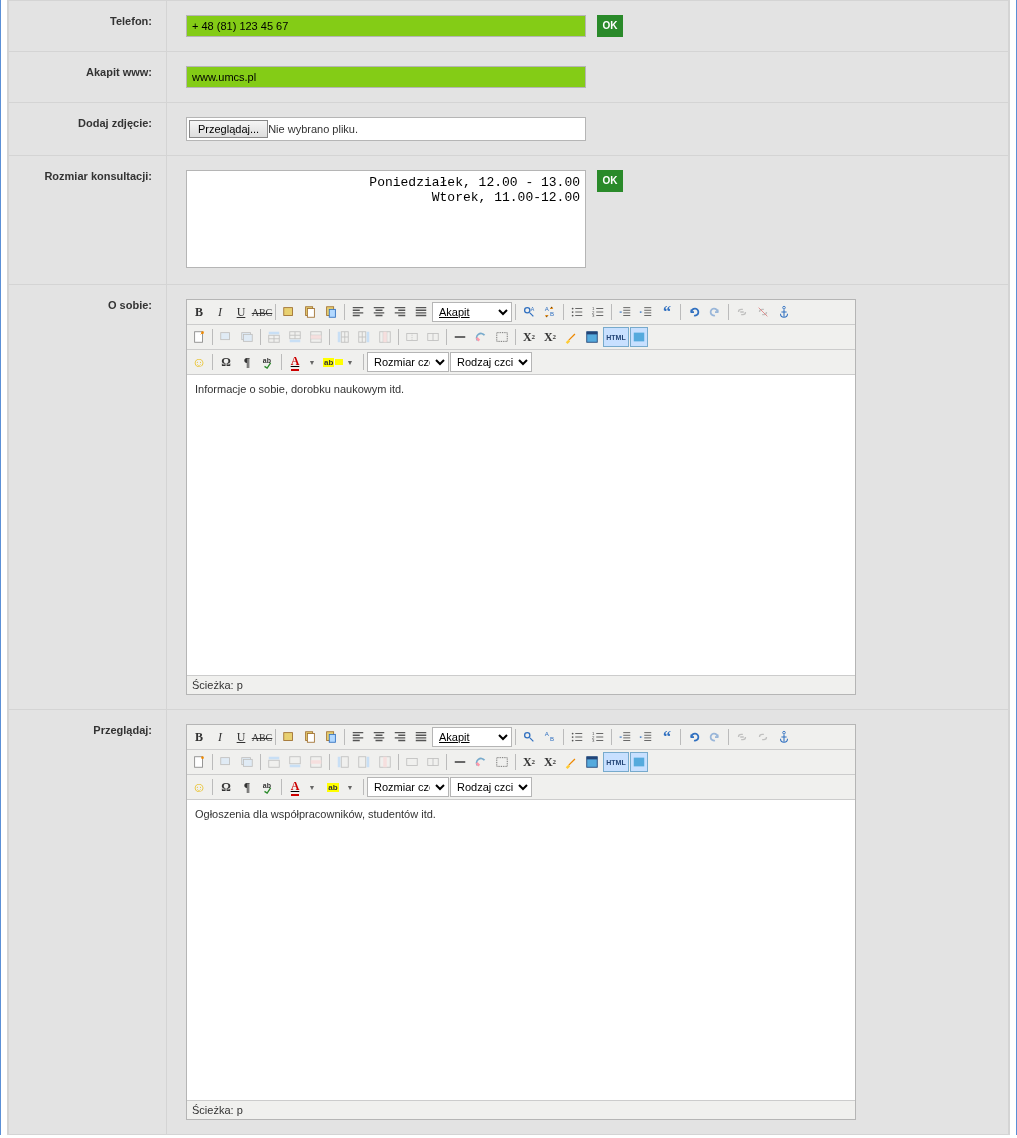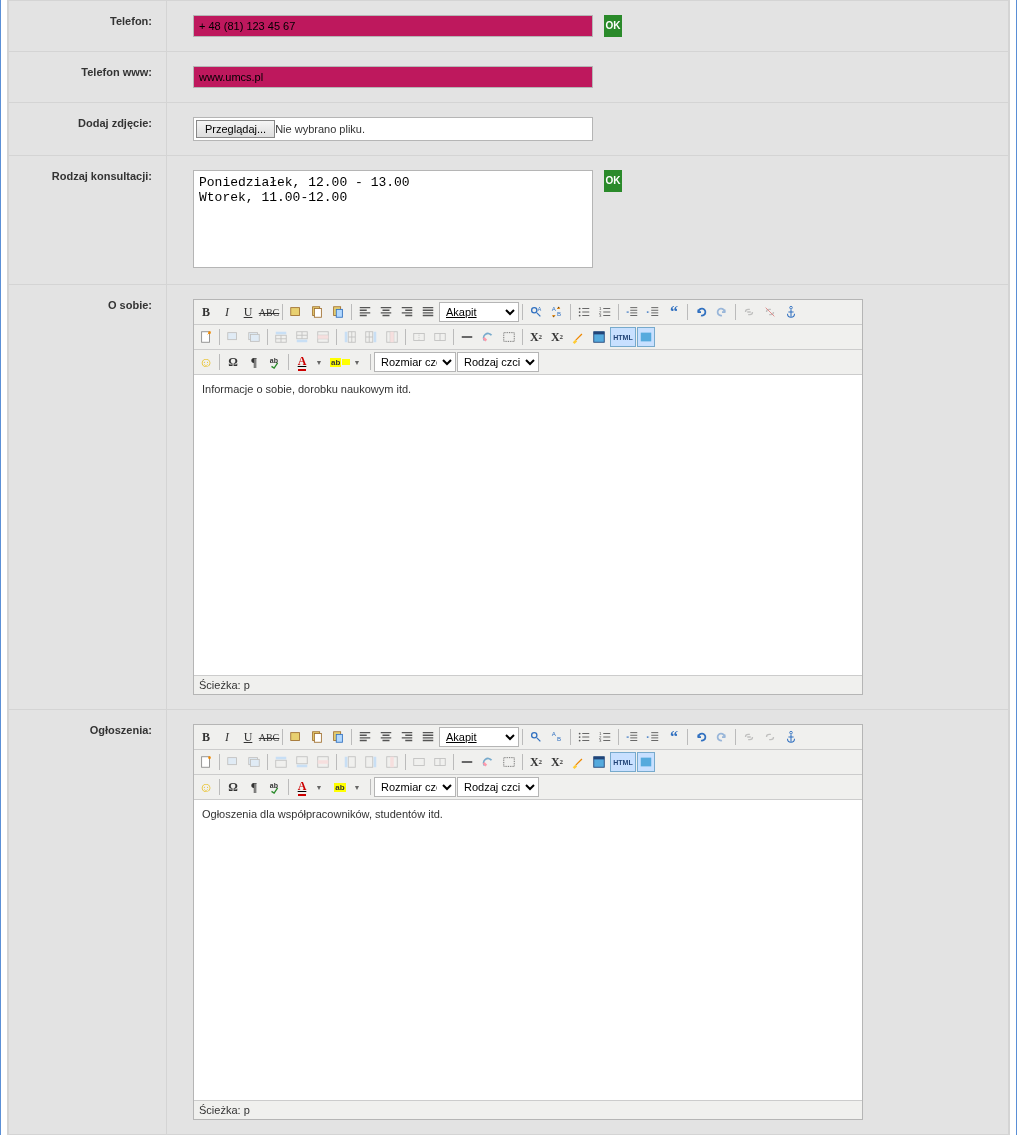--- a/index.html
+++ b/index.html
@@ -1,28 +1,28 @@
 <!DOCTYPE html>
 <html><head>
 <meta charset="utf-8">
 <style>
 * { box-sizing: border-box; margin: 0; padding: 0; }
 body { font-family: Arial, Helvetica, sans-serif; font-size: 11px; background: #fff; }
 .outer { border-left: 1px solid #5a8fd6; border-right: 1px solid #5a8fd6; padding: 0 6px; width: 1017px; }
 .inner-border { border-left: 1px solid #d4d4d4; border-right: 1px solid #d4d4d4; background: #e3e3e3; }
 .form-table { width: 100%; border-collapse: collapse; }
-.form-table td { border: 1px solid #d4d4d4; padding: 14px 26px; vertical-align: top; }
+.form-table td { border: 1px solid #d4d4d4; padding: 14px 19px; vertical-align: top; }
 .label-cell { width: 158px; text-align: right; font-weight: bold; color: #333; background: #e3e3e3; padding-right: 14px !important; }
 .field-cell { background: #e3e3e3; }
-.text-input { width: 400px; height: 22px; padding: 2px 5px; font-size: 11px; border: 1px solid #b5b5b5; background: #be185d; }
+.text-input { width: 400px; height: 22px; padding: 2px 5px; font-size: 11px; border: 1px solid #b5b5b5; background: #84cc16; }
 .file-wrap { display: inline-flex; align-items: center; gap: 0; width: 400px; background: #fff; border: 1px solid #b5b5b5; padding: 2px; height: 24px; }
 .file-btn { height: 18px; font-size: 11px; padding: 0 8px; background: linear-gradient(#f5f5f5,#ddd); border: 1px solid #888; }
 .file-txt { font-size: 11px; color: #333; }
-.textarea { width: 400px; height: 98px; padding: 4px 5px; font-family: "Courier New", monospace; font-size: 13px; border: 1px solid #b5b5b5; background: #fff; resize: none; }
-.ok-btn { display: inline-block; width: 18px; height: 22px; background: #2a8a2a; color: #fff; font-weight: bold; font-size: 10px; text-align: center; line-height: 22px; vertical-align: top; margin-left: 8px; }
+.textarea { width: 400px; height: 98px; padding: 4px 5px; font-family: "Courier New", monospace; font-size: 13px; border: 1px solid #b5b5b5; background: #fff; resize: none; text-align: right; }
+.ok-btn { display: inline-block; width: 26px; height: 22px; background: #2a8a2a; color: #fff; font-weight: bold; font-size: 10px; text-align: center; line-height: 22px; vertical-align: top; margin-left: 8px; }
 .editor { width: 670px; border: 1px solid #b5b5b5; background: #f0f0ee; }
 .toolbar-row { display: flex; align-items: center; flex-wrap: nowrap; padding: 2px 2px; gap: 1px; border-bottom: 1px solid #ccc; }
 .tb { width: 20px; height: 20px; display: inline-flex; align-items: center; justify-content: center; font-size: 12px; color: #333; cursor: pointer; }
 .tb.dim { opacity: 0.45; }
 .tb svg { width: 14px; height: 14px; }
 .sep { width: 1px; height: 16px; background: #bbb; margin: 0 2px; }
 .dd { height: 20px; font-size: 11px; border: 1px solid #b5b5b5; background: #fff; padding: 0 2px; }
 .dd-format { width: 80px; text-decoration: underline; }
 .dd-size { width: 82px; }
 .dd-family { width: 82px; }
@@ -47,38 +47,38 @@
 <tbody>
           <tr>
   <td class="label-cell"><span>Telefon:</span></td>
   <td class="field-cell">
     <input type="text" class="text-input" value="+ 48 (81) 123 45 67" style="">
     <span class="ok-btn">OK</span>
   </td>
 </tr>
 
 <tr>
-  <td class="label-cell"><span>Telefon www:</span></td>
+  <td class="label-cell"><span>Akapit www:</span></td>
   <td class="field-cell">
     <input type="text" class="text-input" value="www.umcs.pl" style="">
   </td>
 </tr>
 
 <tr>
   <td class="label-cell"><span>Dodaj zdjęcie:</span></td>
   <td class="field-cell">
     <span class="file-wrap">
       <button class="file-btn">Przeglądaj...</button>
       <span class="file-txt">Nie wybrano pliku.</span>
     </span>
   </td>
 </tr>
 
 <tr>
-  <td class="label-cell"><span>Rodzaj konsultacji:</span></td>
+  <td class="label-cell"><span>Rozmiar konsultacji:</span></td>
   <td class="field-cell">
     <textarea class="textarea" id="godziny-ta" style="">Poniedziałek, 12.00 - 13.00
 Wtorek, 11.00-12.00</textarea>
     <span class="ok-btn">OK</span>
   </td>
 </tr>
 
 <tr>
   <td class="label-cell"><span>O sobie:</span></td>
   <td class="field-cell">
@@ -350,21 +350,21 @@
         <select class="dd dd-family"><option>Rodzaj czcionk</option></select>
       </div>
 
       <div class="editor-body tall">Informacje o sobie, dorobku naukowym itd.</div>
       <div class="editor-status">Ścieżka: p</div>
     </div>
   </td>
 </tr>
 
 <tr>
-  <td class="label-cell"><span>Ogłoszenia:</span></td>
+  <td class="label-cell"><span>Przeglądaj:</span></td>
   <td class="field-cell">
     <div class="editor">
       <div class="toolbar-row">
         <span class="tb bold-b">B</span>
         <span class="tb ital-i">I</span>
         <span class="tb und-u">U</span>
         <span class="tb strike">ABC</span>
         <span class="sep"></span>
         <span class="tb">
                     <svg viewBox="0 0 16 16">

